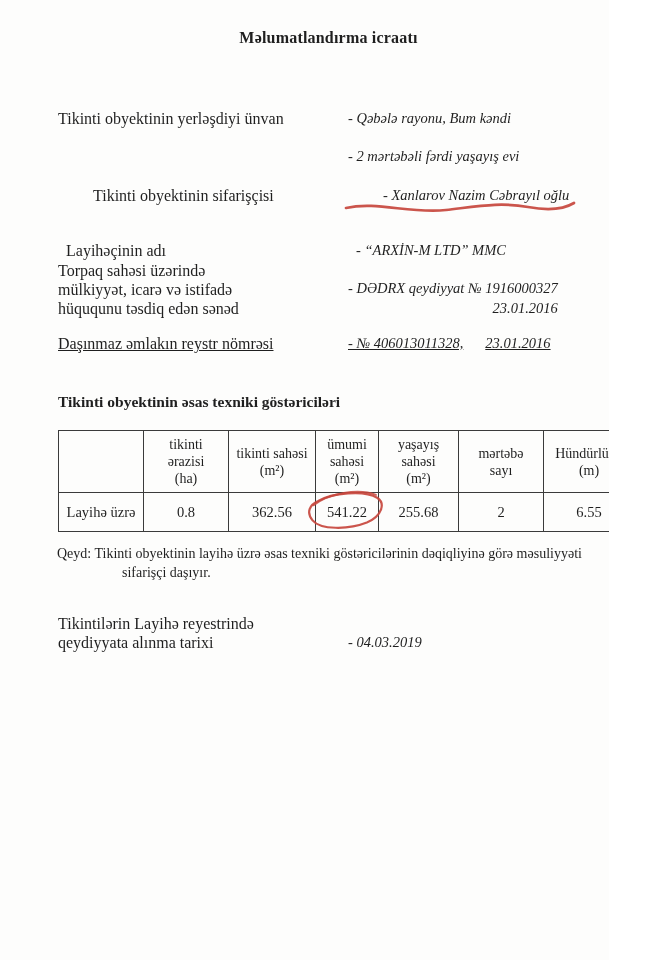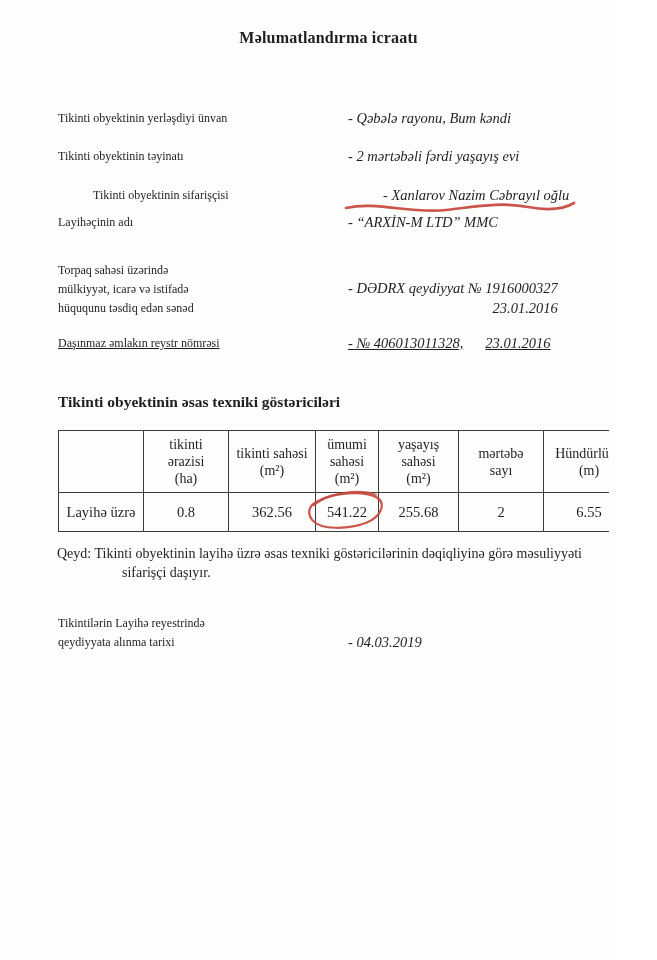--- a/index.html
+++ b/index.html
@@ -14,27 +14,27 @@
     overflow: hidden;
   }
   .abs { position: absolute; }
   .doc-title {
     top: 29px; left: 0; width: 657px;
     text-align: center;
     font-weight: bold;
     font-size: 16px;
     letter-spacing: 0.2px;
   }
-  .flabel { left: 58px; font-size: 12px; line-height: 19px; }
+  .flabel { left: 58px; font-size: 16px; line-height: 19px; }
   .fvalue { left: 348px; font-size: 14.5px; font-style: italic; line-height: 19px; }
   .pre { white-space: pre-line; text-align: center; }
   .r1 { top: 109px; }
   .r2 { top: 147px; }
   .r3 { top: 186px; margin-left: 35px; }
-  .r4 { top: 213px; }
+  .r4 { top: 241px; margin-left: 8px; }
   .r5l { top: 261px; }
   .r5v { top: 279px; line-height: 19.5px; text-align: right; }
   .r5v .vline2 { display: block; padding-left: 8px; }
   .r6 { top: 334px; text-decoration: underline; }
   .gap-date { margin-left: 22px; }
   .section-heading {
     top: 393px; left: 58px;
     font-weight: bold;
     font-size: 15.5px;
   }
@@ -73,21 +73,20 @@
 </head>
 <body>
 
 <div class="page">
 
   <div class="abs doc-title">Məlumatlandırma icraatı</div>
 
   <div class="abs flabel r1">Tikinti obyektinin yerləşdiyi ünvan</div>
   <div class="abs fvalue r1">- Qəbələ rayonu, Bum kəndi</div>
 
-  <div class="abs flabel r2">Tikinti obyektinin təyinatı</div>
   <div class="abs fvalue r2">- 2 mərtəbəli fərdi yaşayış evi</div>
 
   <div class="abs flabel r3">Tikinti obyektinin sifarişçisi</div>
   <div class="abs fvalue r3">- Xanlarov Nazim Cəbrayıl oğlu</div>
 
   <svg class="annot wavy" width="236" height="22" viewBox="0 0 236 22">
     <path d="M 4 10 C 35 3, 68 16, 104 12 C 138 8, 158 4, 186 9 C 205 12.5, 222 11, 232 5" fill="none" stroke="#c7463d" stroke-width="2.7" stroke-linecap="round" opacity="0.92"></path>
   </svg>
 
   <div class="abs flabel r4">Layihəçinin adı</div>

